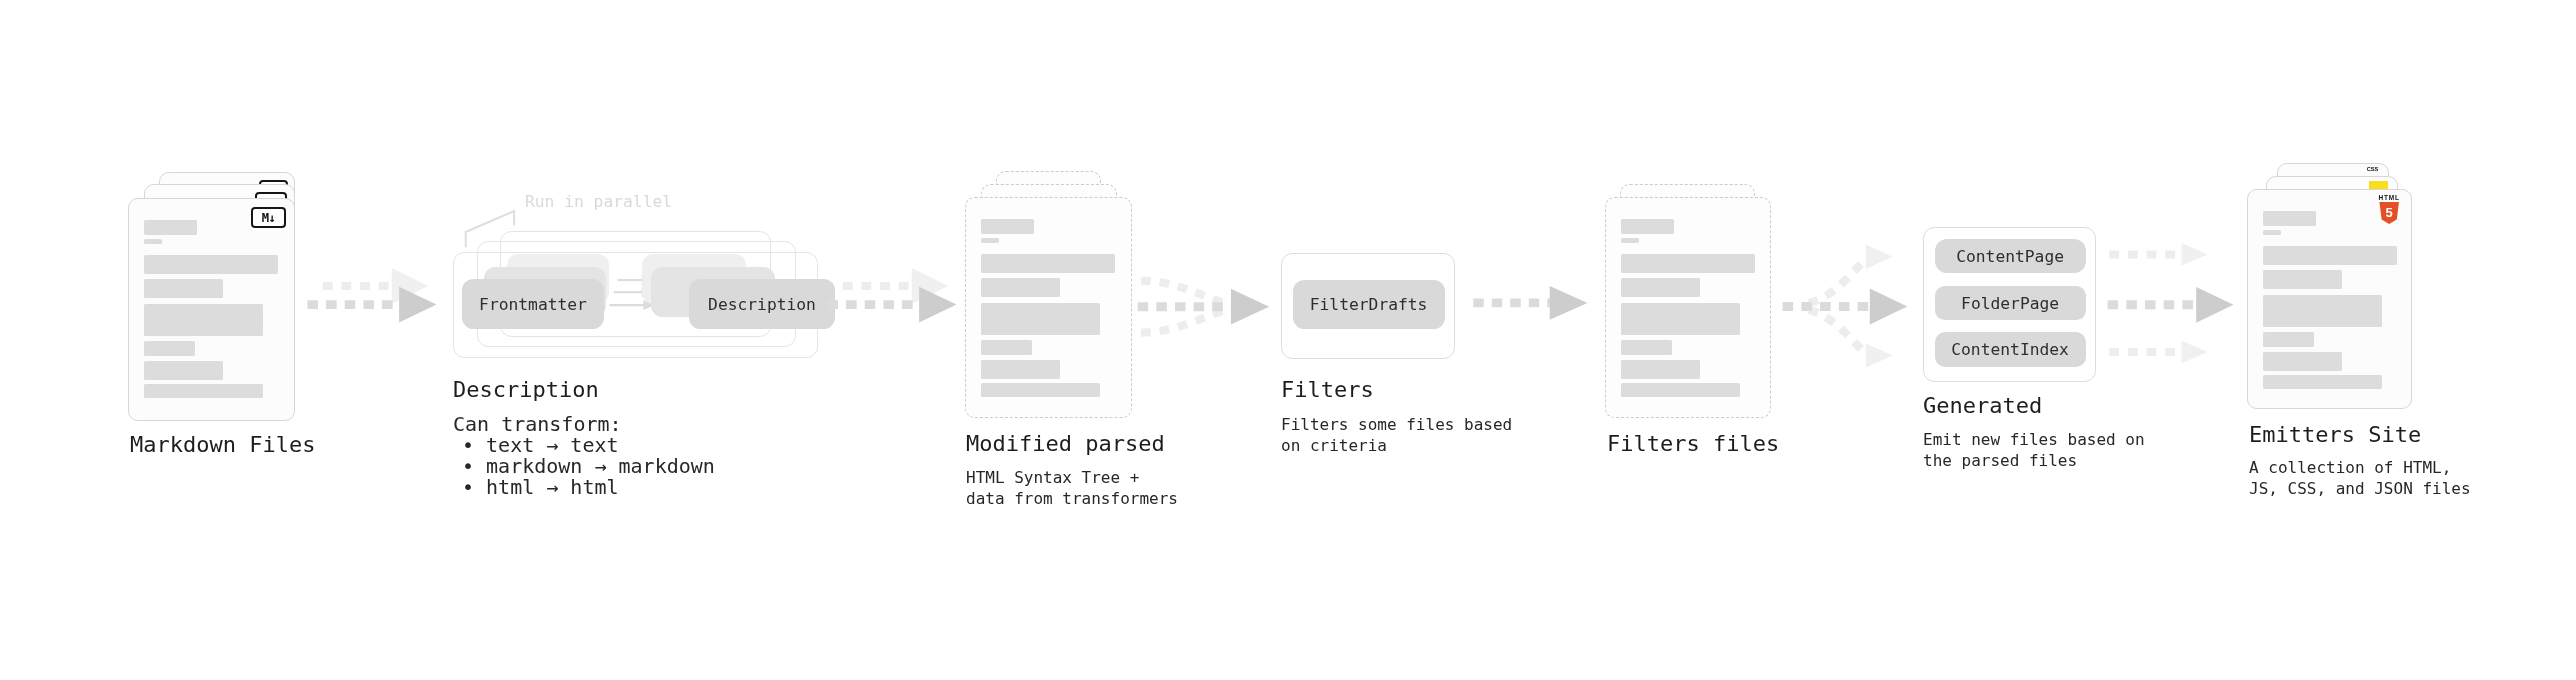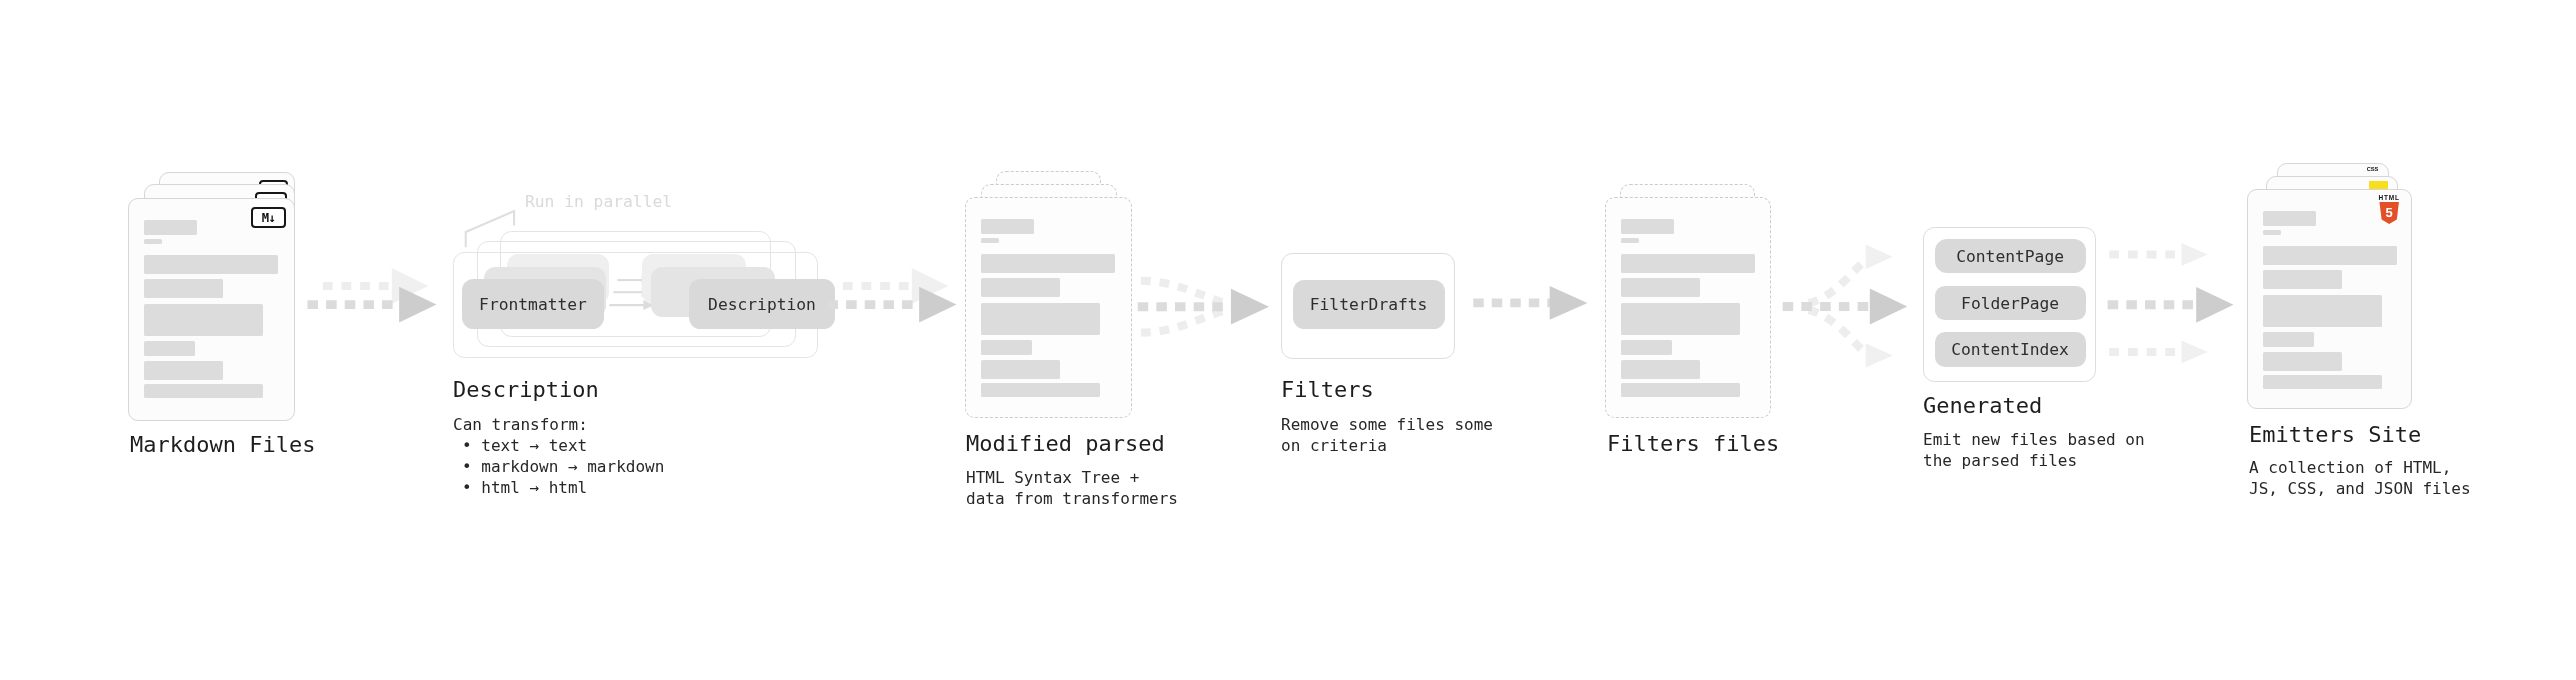--- a/index.html
+++ b/index.html
@@ -44,21 +44,21 @@
     background:var(--button-gray,#d9d9d9);border-radius:11.4px;
     font-size:16.3px;color:#2e2e2e;white-space:nowrap;
   }
   .ghost{position:absolute;border-radius:11.4px;}
   .g1{background:#e4e4e4;}
   .g2{background:#efefef;}
   .tf-rect{position:absolute;box-sizing:border-box;border:1.6px solid #e4e4e4;border-radius:11.4px;background:transparent;}
   
   .stage-label{position:absolute;font-size:22px;font-weight:500;color:var(--text-dark,#1d1d1d);white-space:nowrap;}
   .stage-desc{position:absolute;font-size:16px;line-height:21px;color:#272727;white-space:pre-line;}
-  .bullets{position:absolute;font-size:16px;line-height:21px;color:#272727;}
+  .bullets{position:absolute;font-size:20px;line-height:21px;color:#272727;}
   .bullets .bullet-line{padding-left:9px;white-space:pre;}
   .annotation{position:absolute;font-size:16.3px;color:var(--annotation-gray,#d9d9d9);white-space:nowrap;}
   
   .arrow-svg{position:absolute;overflow:visible;}
   .dash-dark{stroke:var(--arrow-dark,#dbdbdb);stroke-width:11;stroke-dasharray:13 10;fill:none;}
   .head-dark{fill:var(--arrow-head-dark,#cdcdcd);}
   .dash-light{stroke:var(--arrow-light,#ededed);stroke-width:10;stroke-dasharray:12 11;fill:none;}
   .head-light{fill:var(--arrow-head-light,#f0f0f0);}
   .tline{stroke:#dcdcdc;stroke-width:2.5;fill:none;}
   .thead{fill:#dcdcdc;}
@@ -163,21 +163,21 @@
     <path class="dash-light" d="M6,76 C50,76 82,56 114,47"></path>
     <line class="dash-dark" x1="2" y1="44" x2="120" y2="44"></line>
     <polygon class="head-dark" points="117,22 117,66 164,44"></polygon>
   </svg>
 
   <div>
     <div class="panel" style="left:1281px;top:253px;width:174px;height:106px">
       <div class="pill" style="left:10.6px;top:26px;width:152px;height:49px">FilterDrafts</div>
     </div>
     <div class="stage-label" style="left:1281px;top:377px">Filters</div>
-    <div class="stage-desc" style="left:1281px;top:414px">Remove some files some
+    <div class="stage-desc" style="left:1281px;top:414px">Filters some files based
 on criteria</div>
   </div>
 
   <svg class="arrow-svg" style="left:1471px;top:286px" width="122" height="37" viewBox="0 0 150 46">
     <line class="dash-dark" x1="2" y1="21" x2="100" y2="21"></line>
     <polygon class="head-dark" points="97,0 97,42 144,21"></polygon>
   </svg>
 
   <div>
     <div class="doc dashed" style="left:1620px;top:184px;width:135px;height:221px"></div>

